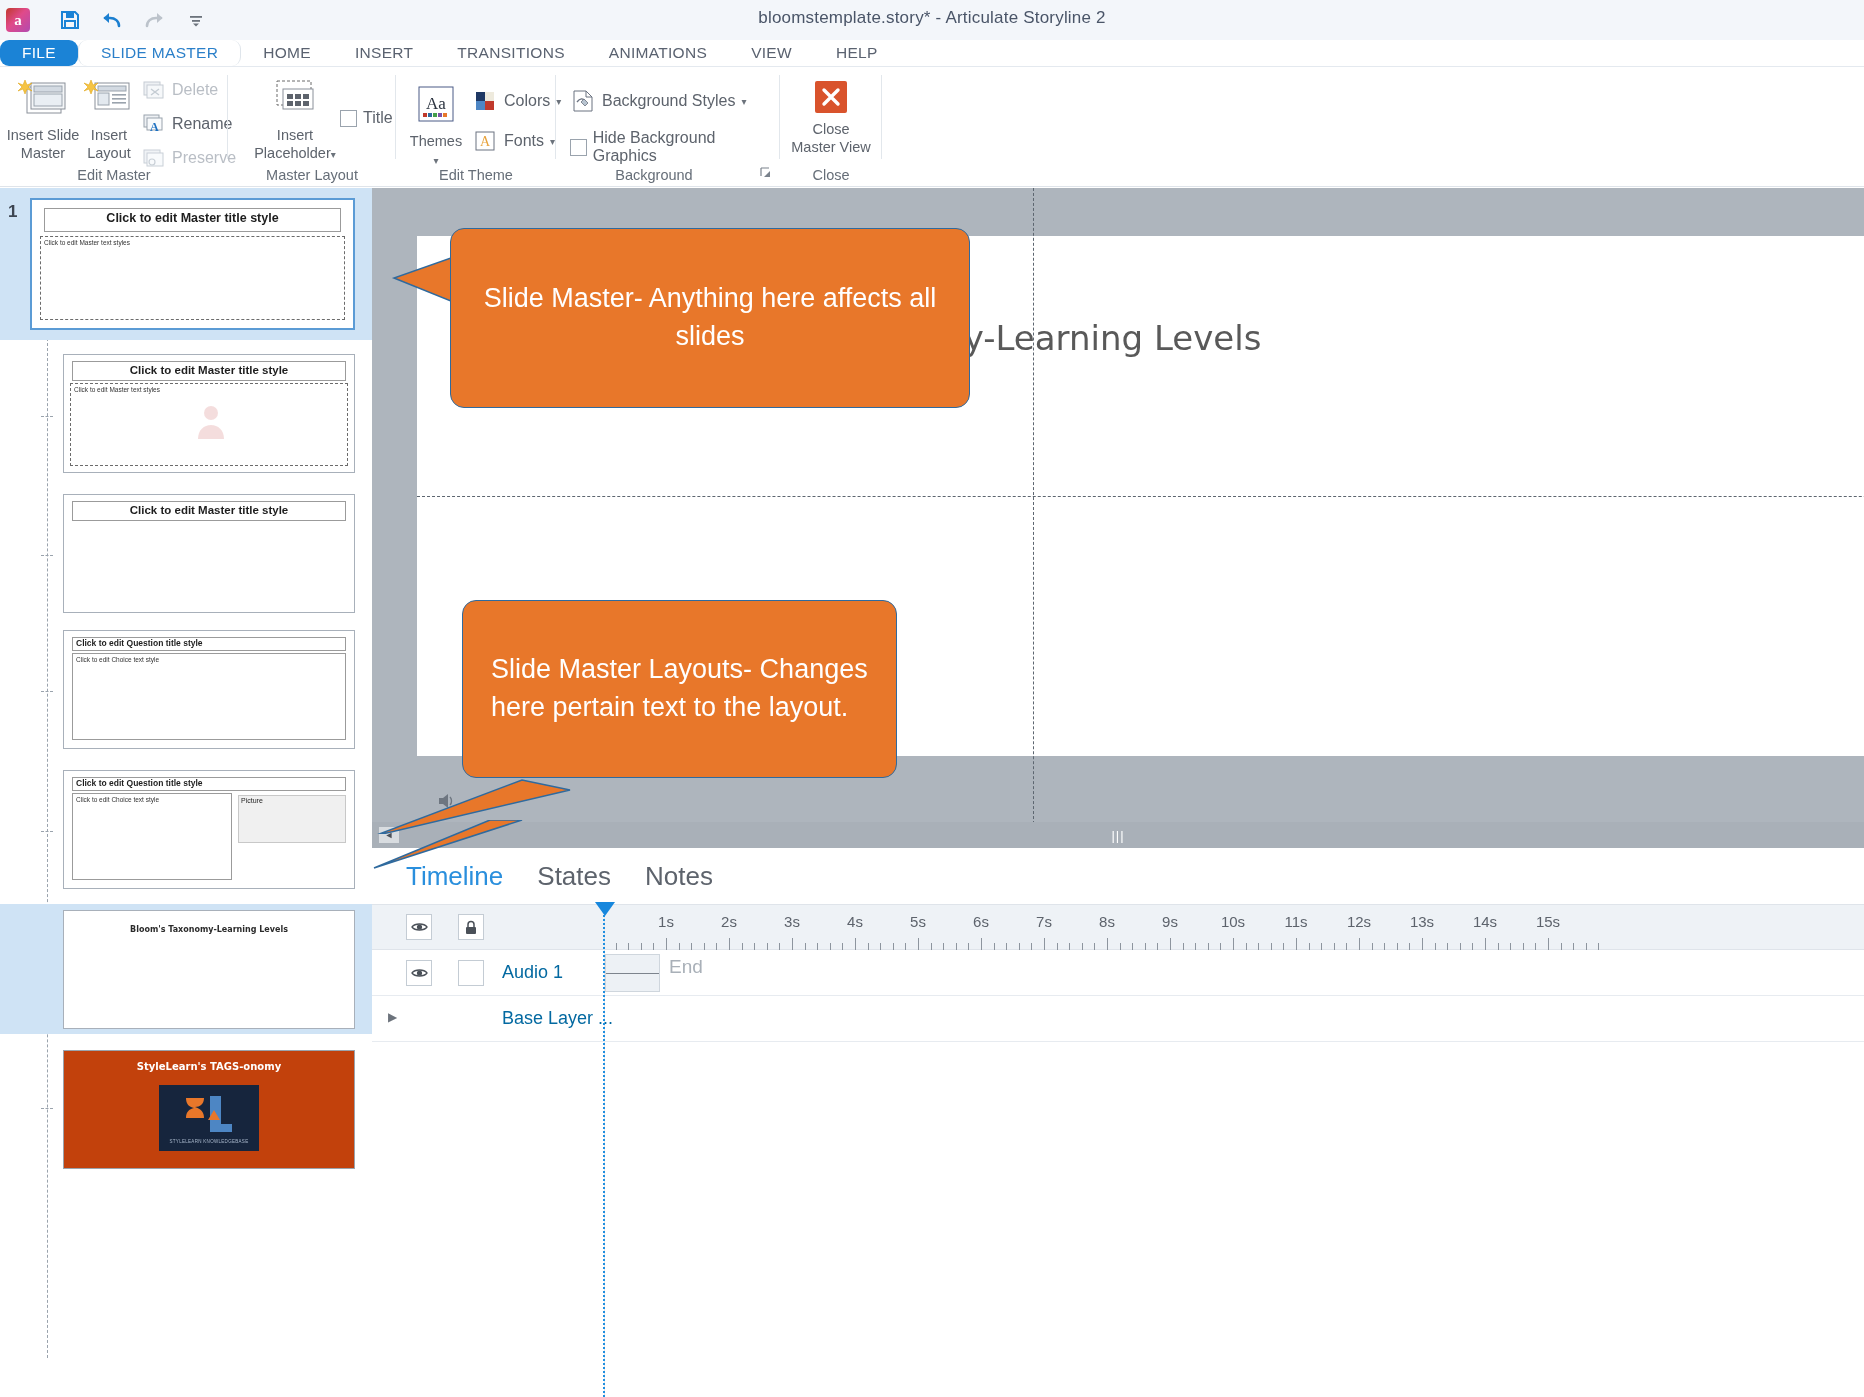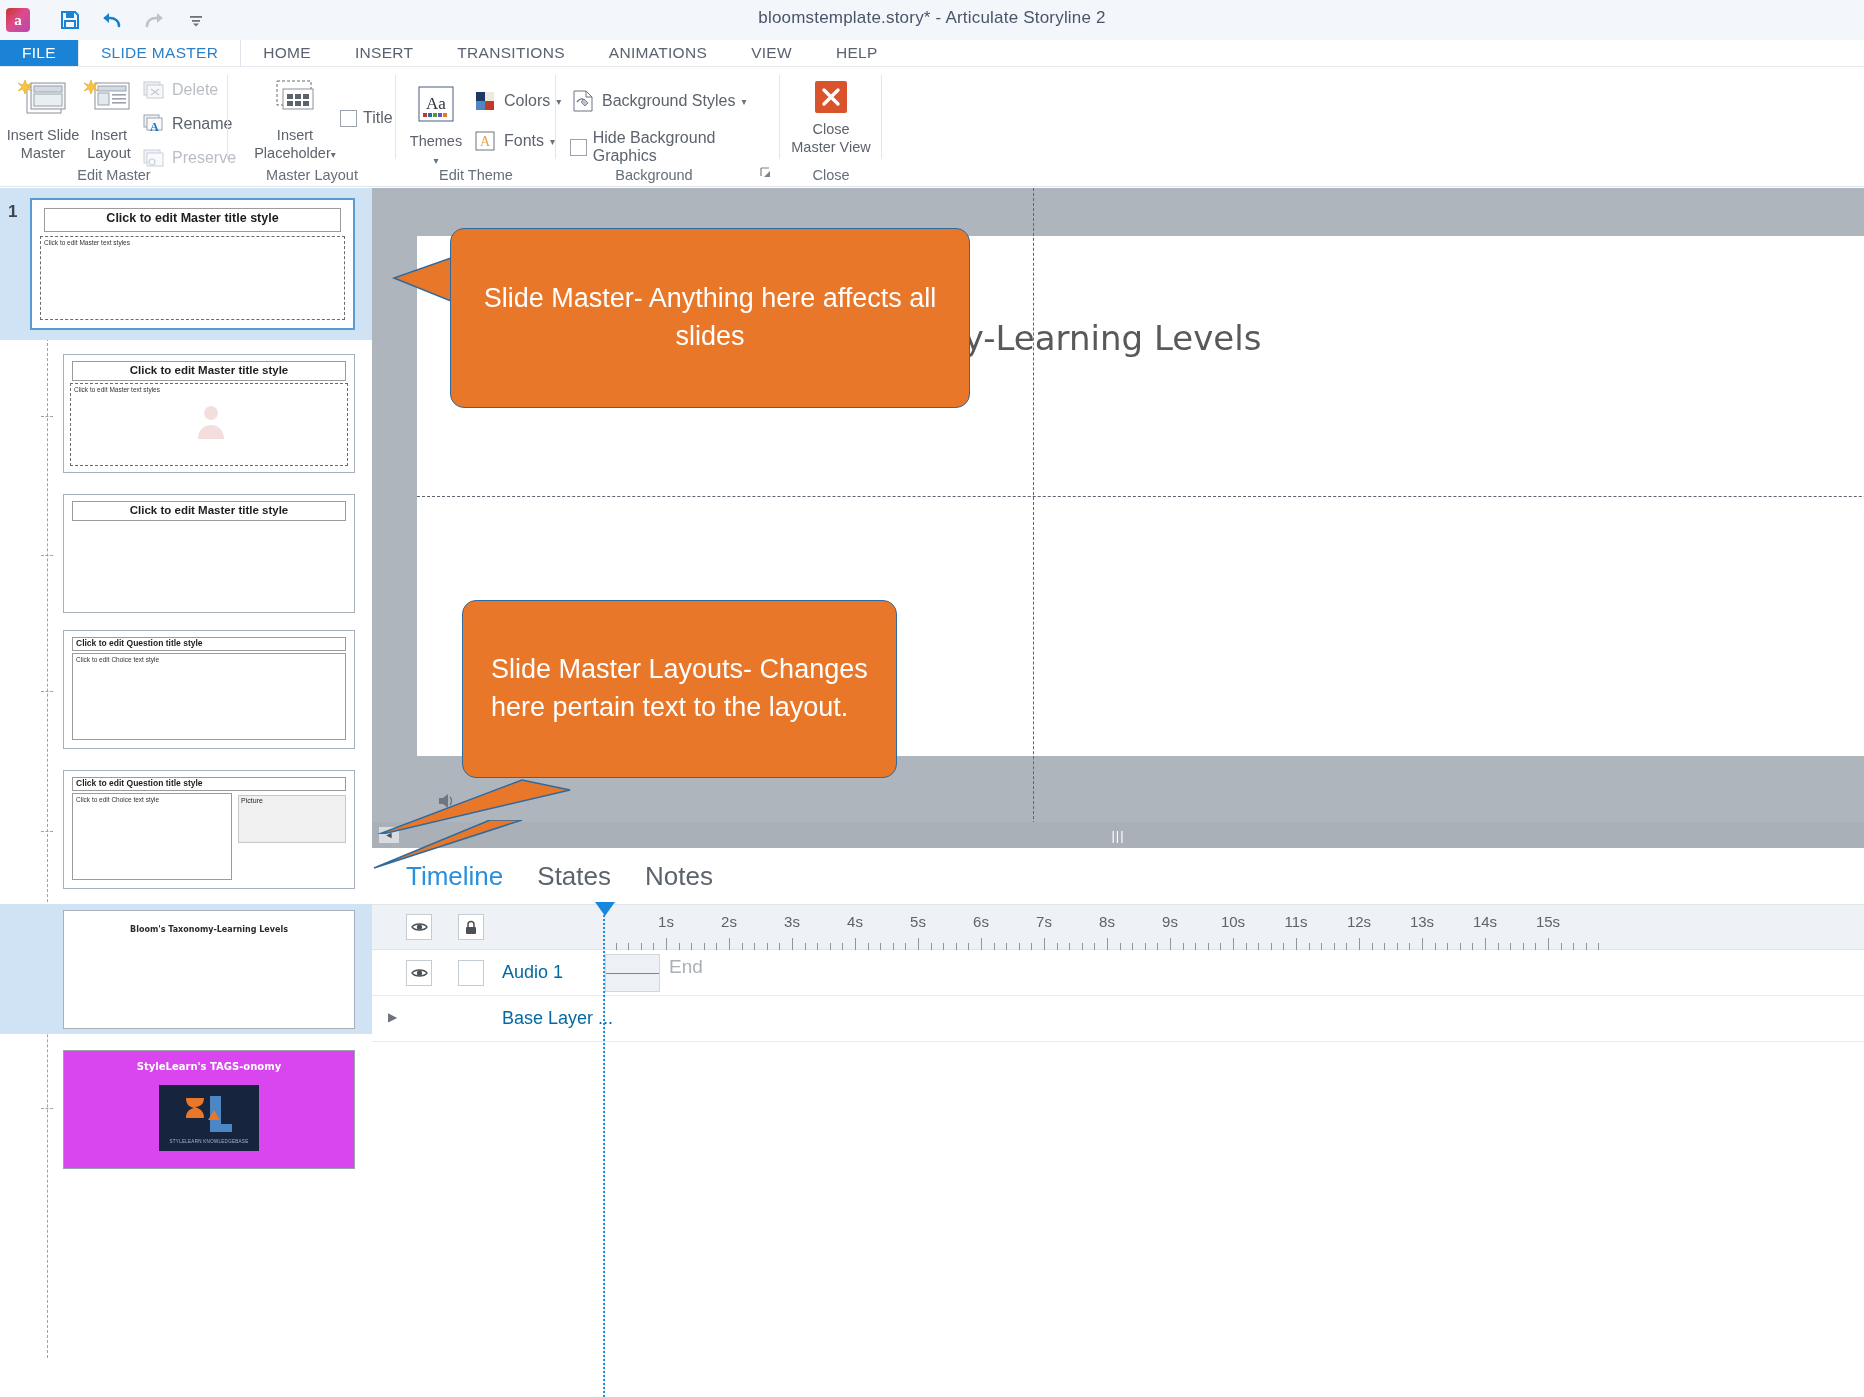--- a/index.html
+++ b/index.html
@@ -31,21 +31,21 @@
   }
 
   
   .tabbar {
     position:absolute; left:0; top:40px; width:1864px; height:27px;
     background:#ffffff; display:flex; align-items:stretch;
     border-bottom:1px solid #e4e9ef;
   }
   .tab {
     display:flex; align-items:center; padding:0 22px;
-    font-size:15.5px; color:#5a6270; cursor:pointer; letter-spacing:.3px;
+    font-size:15.5px; color:#5a6270; cursor:pointer; letter-spacing:.3px;border-radius:9px;
   }
   .tab.file { background:#1b83d6; color:#ffffff; font-weight:normal; }
   .tab.active { color:#2a7fc9; background:#ffffff; border-left:1px solid #dfe5eb; border-right:1px solid #dfe5eb; }
 
   
   .ribbon {
     position:absolute; left:0; top:67px; width:1864px; height:120px;
     background:#ffffff; border-bottom:1px solid #dfe4ea;
   }
   .rgroup { position:absolute; top:0; height:120px; }
@@ -440,21 +440,21 @@
 
     <div class="tree-tick" style="top:780px;"></div>
     <div class="thumbrow sel" style="top:716px; height:130px;">
       <div class="thumb layout" style="top:6px; height:119px;">
         <div style="position:absolute; left:0; right:0; top:14px; text-align:center; font-size:8px; font-weight:bold; color:#2b2b2b; font-family:'DejaVu Sans',sans-serif;">Bloom's Taxonomy-Learning Levels</div>
       </div>
     </div>
 
     <div class="tree-tick" style="top:920px;"></div>
     <div class="thumbrow" style="top:856px; height:130px;">
-      <div class="thumb layout" style="top:6px; height:119px; background:#d946ef; border:1px solid #9aa3ad;">
+      <div class="thumb layout" style="top:6px; height:119px; background:#c2410c; border:1px solid #9aa3ad;">
         <div style="position:absolute; left:0; right:0; top:10px; text-align:center; font-size:10px; font-weight:bold; color:#ffffff; font-family:'DejaVu Sans',sans-serif;">StyleLearn's TAGS-onomy</div>
         <div style="position:absolute; left:50%; top:34px; transform:translateX(-50%); width:100px; height:66px; background:#16253d; display:flex; flex-direction:column; align-items:center; justify-content:center;">
           <svg width="66" height="44" viewBox="0 0 66 44">
             <path d="M10 6h18c0 6-4 9-9 9 6 2 9 5 9 11H10c0-6 3-9 8-10-5-1-8-4-8-10z" fill="#e8772a"></path>
             <rect x="34" y="4" width="11" height="28" fill="#4d86c4"></rect>
             <path d="M34 32h22v8H34z" fill="#4d86c4"></path>
             <path d="M38 18l6 10h-12z" fill="#e8772a"></path>
           </svg>
           <div style="font-size:4.5px; color:#aab9cc; margin-top:3px; letter-spacing:.3px;">STYLELEARN  KNOWLEDGEBASE</div>
         </div>

